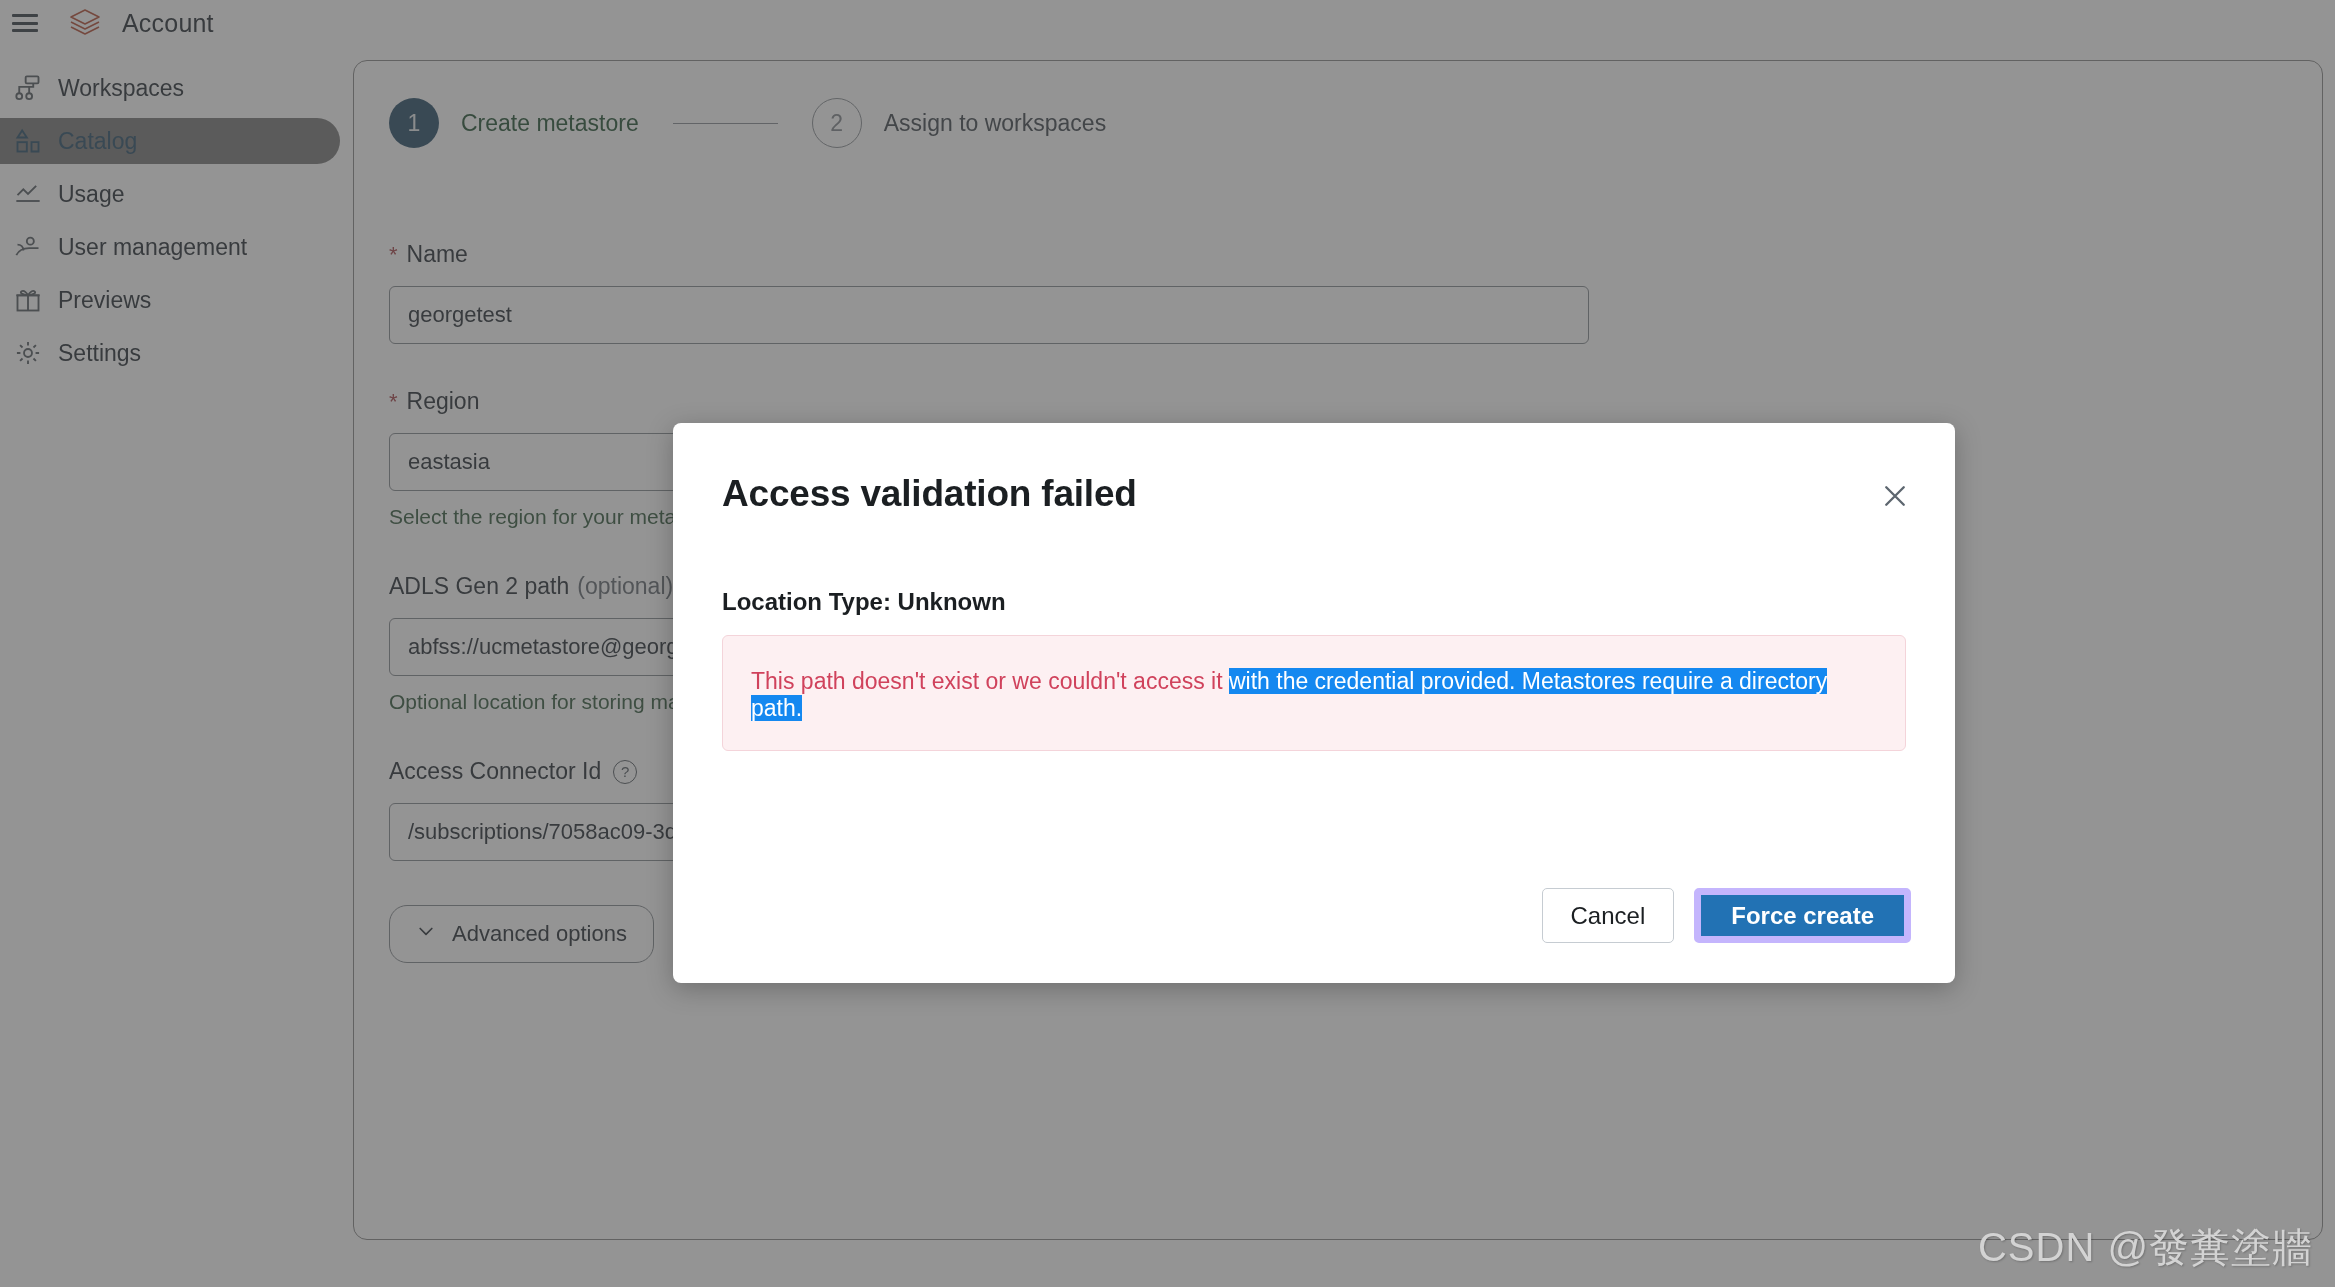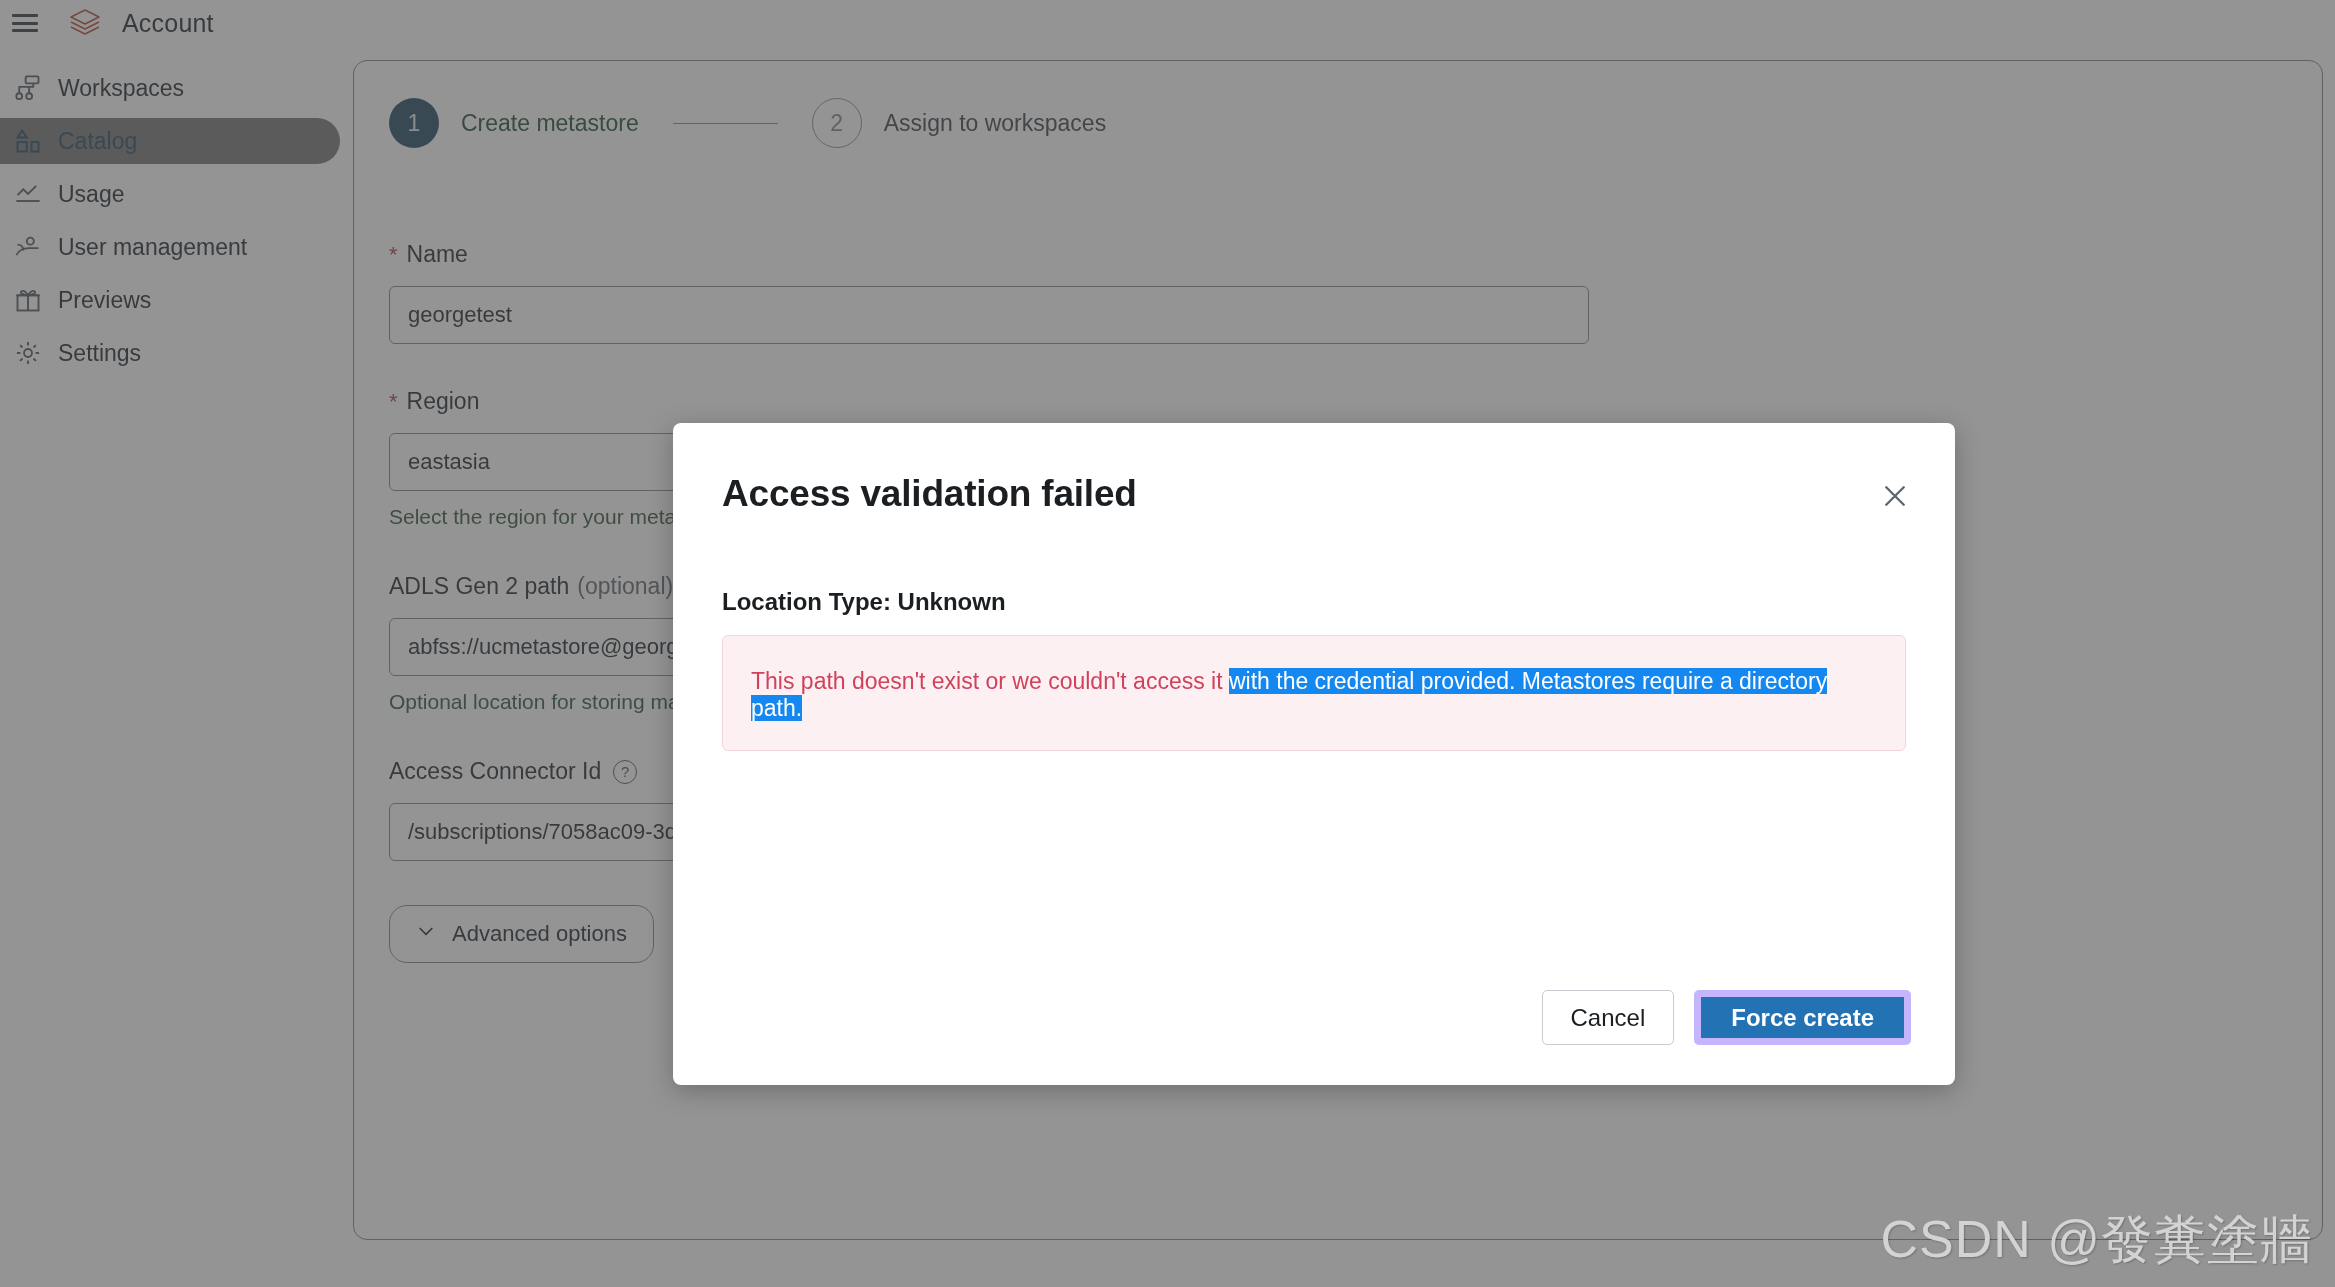--- a/index.html
+++ b/index.html
@@ -116,21 +116,21 @@
   
   .overlay {
     position: absolute; inset: 0;
     background: rgba(64,64,64,0.56);
   }
 
   
   .modal {
     position: absolute;
     left: 673px; top: 423px;
-    width: 1282px; height: 662px;
+    width: 1282px; height: 560px;
     background: #ffffff;
     border-radius: 8px;
     box-shadow: 0 6px 26px rgba(0,0,0,.25);
   }
   .modal-title {
     position: absolute; left: 49px; top: 50px;
     font-size: 37px; font-weight: bold; color: #1b1f22;
     letter-spacing: -.2px;
   }
   .modal-close {
@@ -180,21 +180,21 @@
   }
   .btn-primary {
     background: #2272b4; color: #ffffff;
     border: 7px solid #c4b5fd; padding: 0 30px;
     font-weight: bold;
   }
 
   
   .watermark {
     position: absolute; right: 22px; bottom: 12px;
-    font-size: 52px; color: #d3d3d3;
+    font-size: 40px; color: #d3d3d3;
     letter-spacing: 1px;
     text-shadow: 1px 1px 2px rgba(0,0,0,.22);
     white-space: nowrap;
   }
 </style>
 </head>
 <body>
 
 <div id="app">
 

